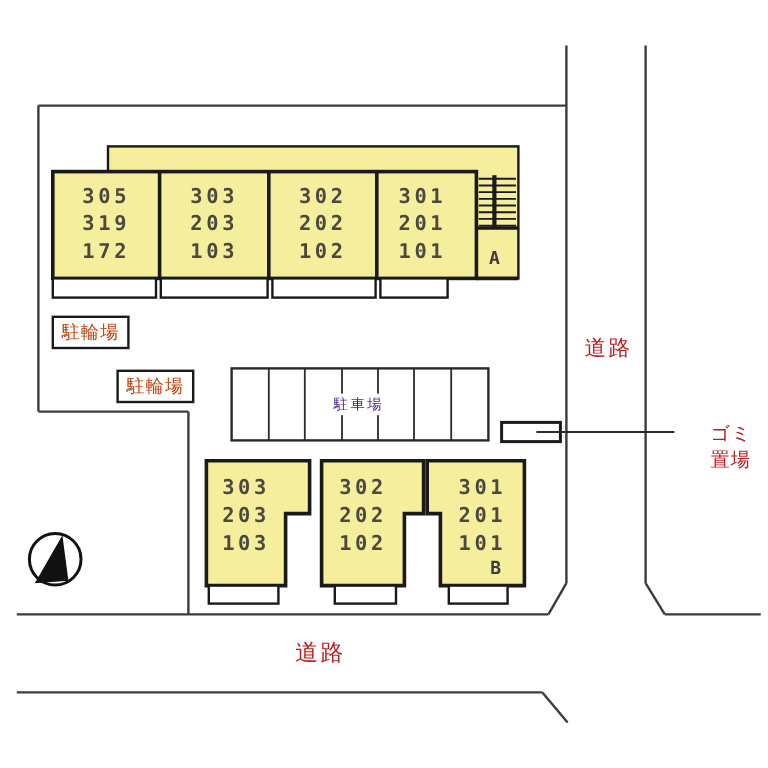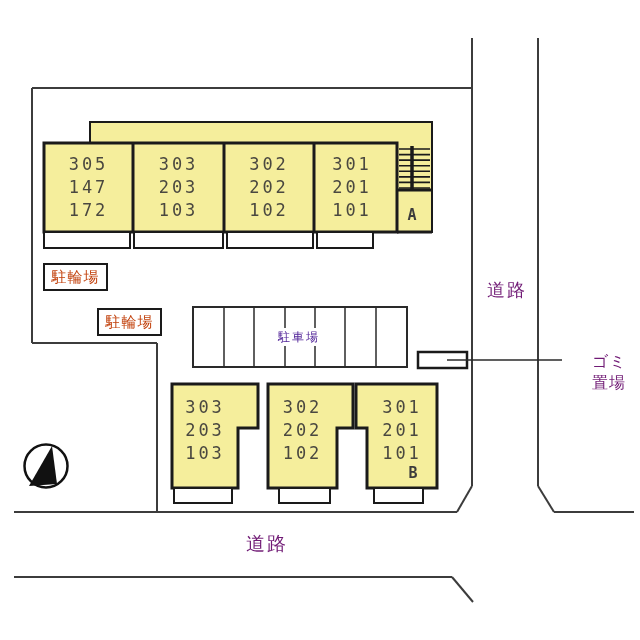--- a/index.html
+++ b/index.html
@@ -4,39 +4,39 @@
 <style>
   html,body{margin:0;padding:0;background:#fff;}
   .canvas{
     position:relative;width:640px;height:640px;background:#fff;overflow:hidden;
     font-family:"DejaVu Sans",sans-serif;
   }
   .canvas svg{position:absolute;left:0;top:0;}
   .unit-col{
     position:absolute;text-align:center;
     font-family:"DejaVu Sans Mono","Liberation Mono",monospace;
-    font-weight:normal;font-size:17px;line-height:23px;letter-spacing:3px;
+    font-weight:bold;font-size:17px;line-height:23px;letter-spacing:3px;
     color:#4a4840;
   }
   .unit-col span{display:block;}
   .bldg-label{
     position:absolute;text-align:center;
     font-family:"DejaVu Sans Mono","Liberation Mono",monospace;
     font-weight:bold;font-size:15px;color:#3c3c3c;
   }
   .boxed-label{
     position:absolute;border:2px solid #1a1a1a;background:#fff;
     display:flex;align-items:center;justify-content:center;
     font-size:15px;letter-spacing:1px;color:#c2410c;
   }
   .parking-label{
     position:absolute;background:#fff;display:flex;align-items:center;justify-content:center;
     font-size:12px;letter-spacing:2px;color:#4c1d95;
   }
-  .plain-label{position:absolute;color:#701a75;}
+  .plain-label{position:absolute;color:#b91c1c;}
 </style>
 </head>
 <body>
 
 <div class="canvas">
 
   <svg width="640" height="640" viewBox="0 0 640 640">
 
     <line x1="32" y1="88" x2="472" y2="88" stroke="#3c3c3c" stroke-width="2"></line>
     <line x1="32" y1="88" x2="32" y2="343" stroke="#3c3c3c" stroke-width="2"></line>
@@ -99,21 +99,21 @@
     <line x1="447" y1="360" x2="562" y2="360" stroke="#2a2a2a" stroke-width="1.6"></line>
 
     <g>
       <circle cx="46" cy="466" r="21.5" fill="#ffffff" stroke="#111111" stroke-width="2.5"></circle>
       <polygon points="52,446 29,486 57,484" fill="#111111"></polygon>
     </g>
   </svg>
 
   <div class="unit-col" style="left:44px;top:153px;width:89px;">
     <span>305</span>
-    <span>147</span>
+    <span>319</span>
     <span>172</span>
   </div>
   <div class="unit-col" style="left:133px;top:153px;width:91px;">
     <span>303</span>
     <span>203</span>
     <span>103</span>
   </div>
   <div class="unit-col" style="left:224px;top:153px;width:90px;">
     <span>302</span>
     <span>202</span>

